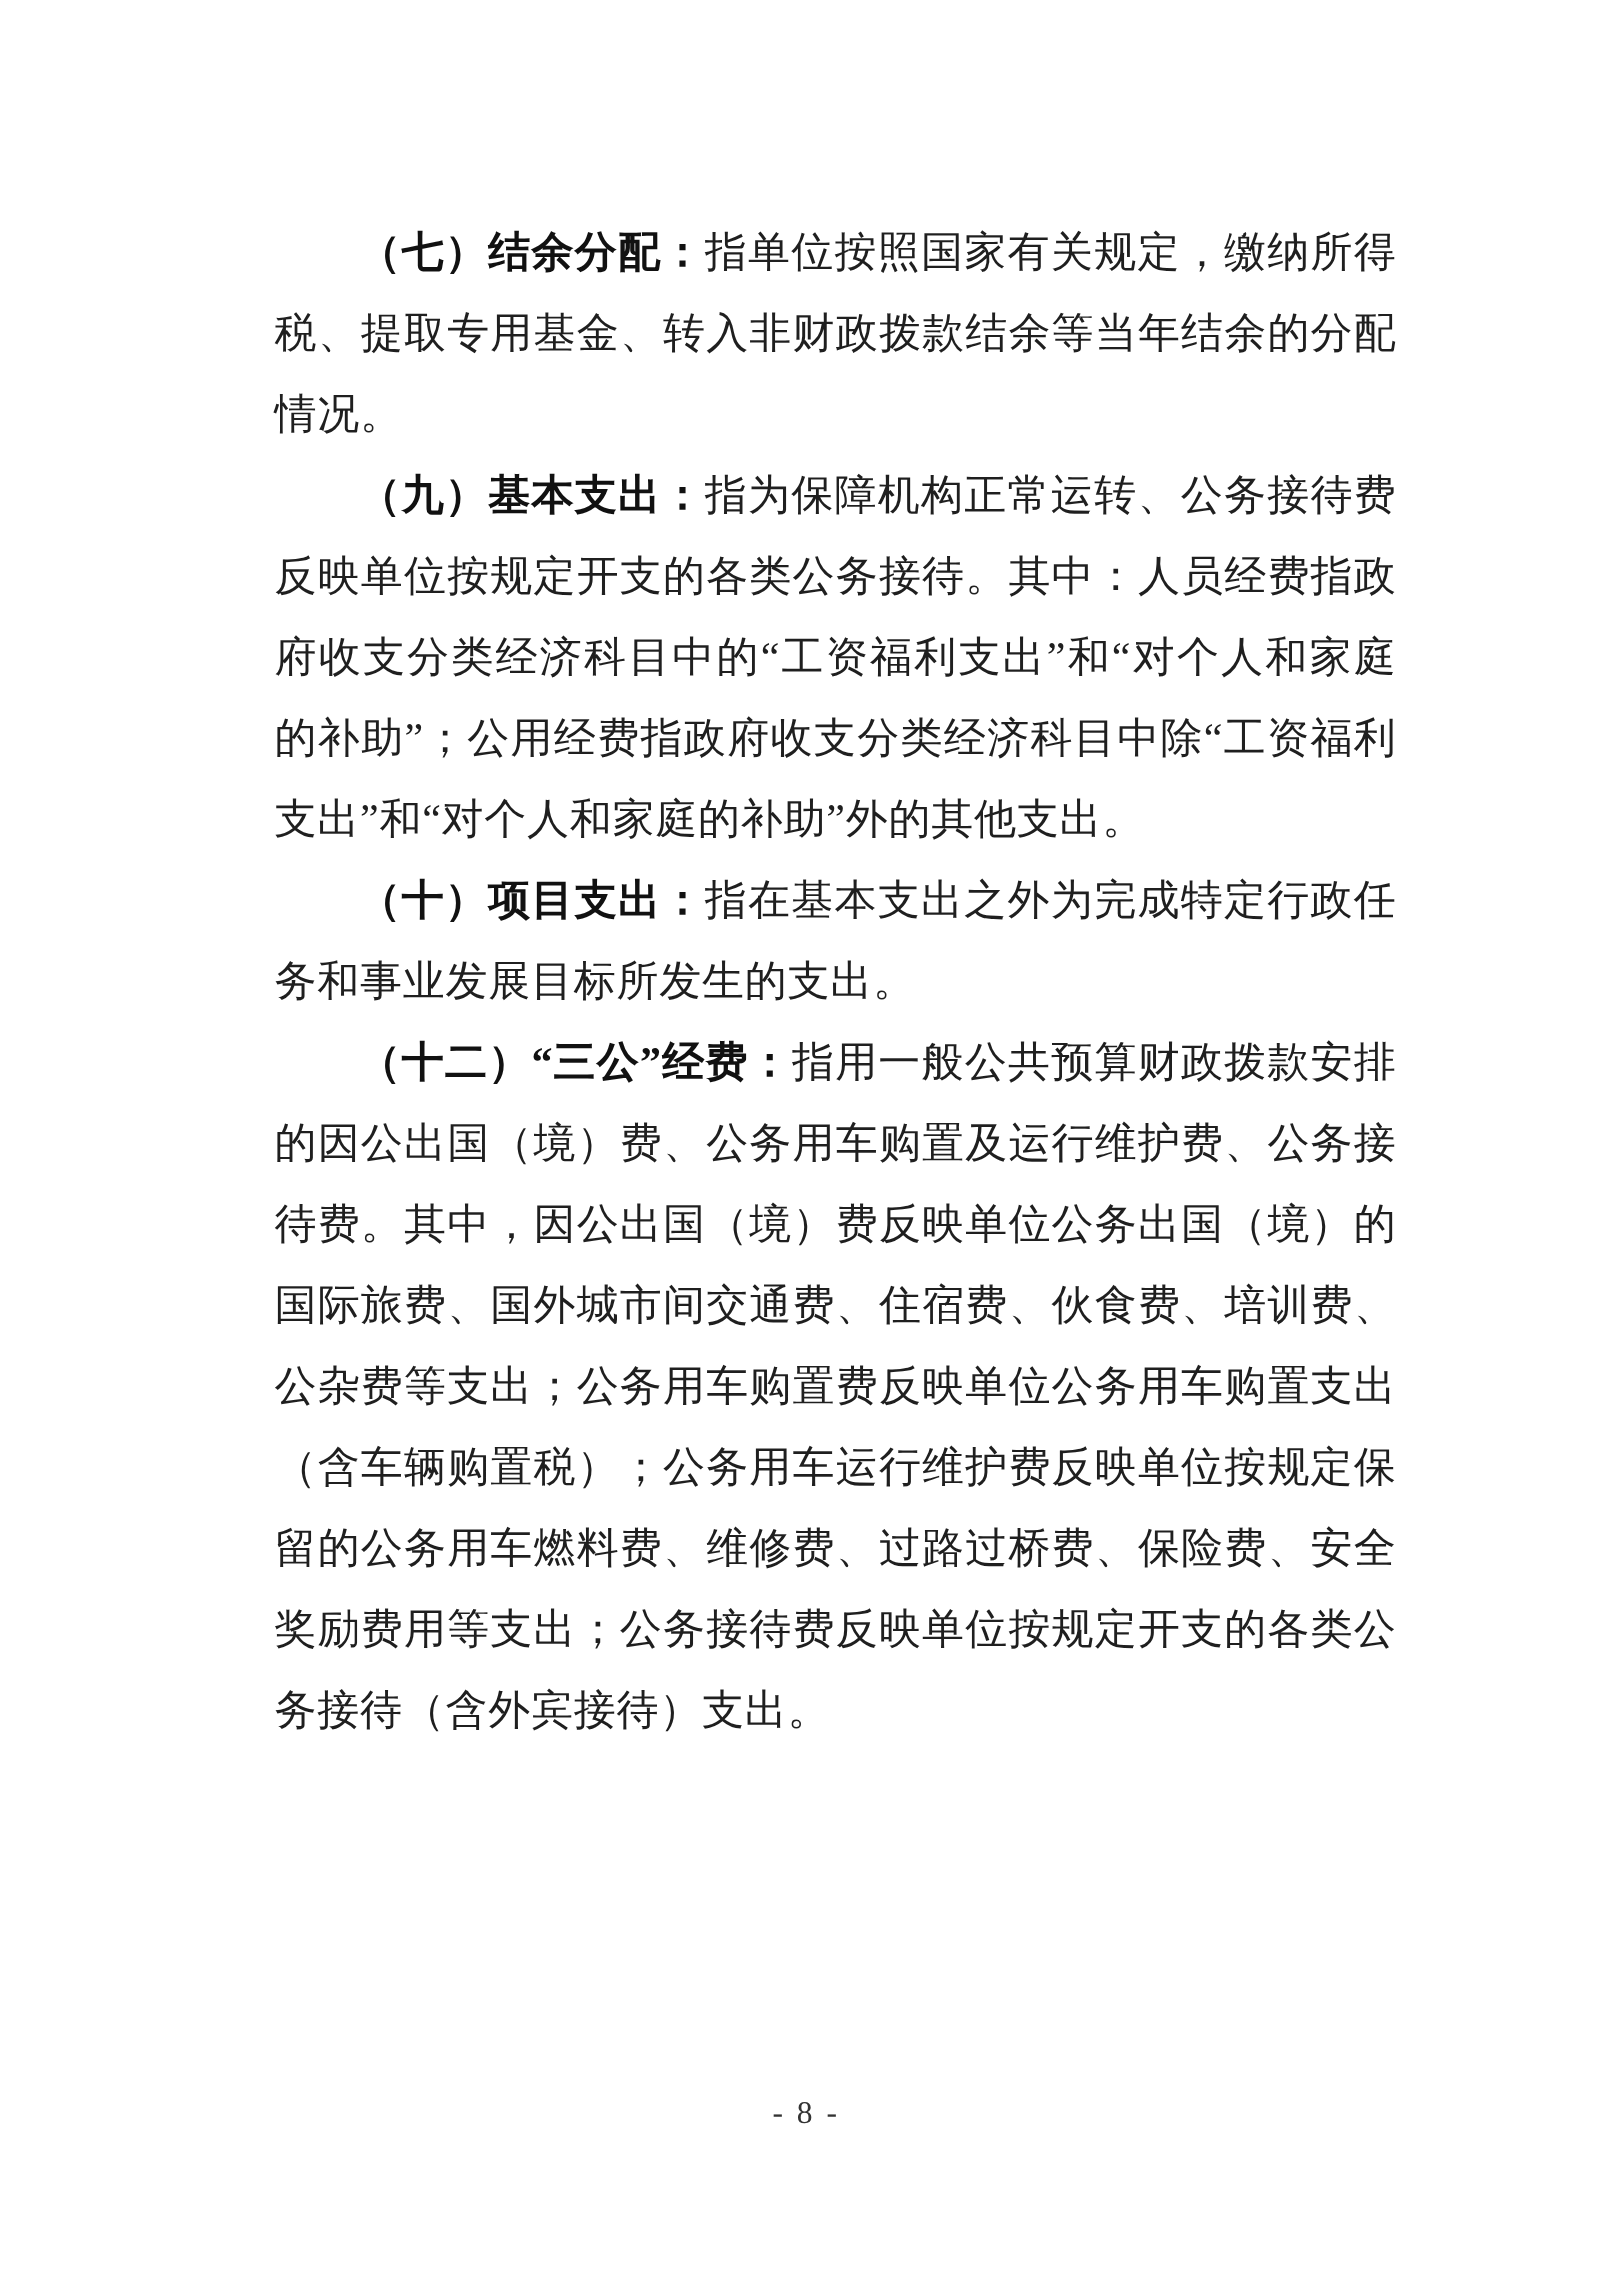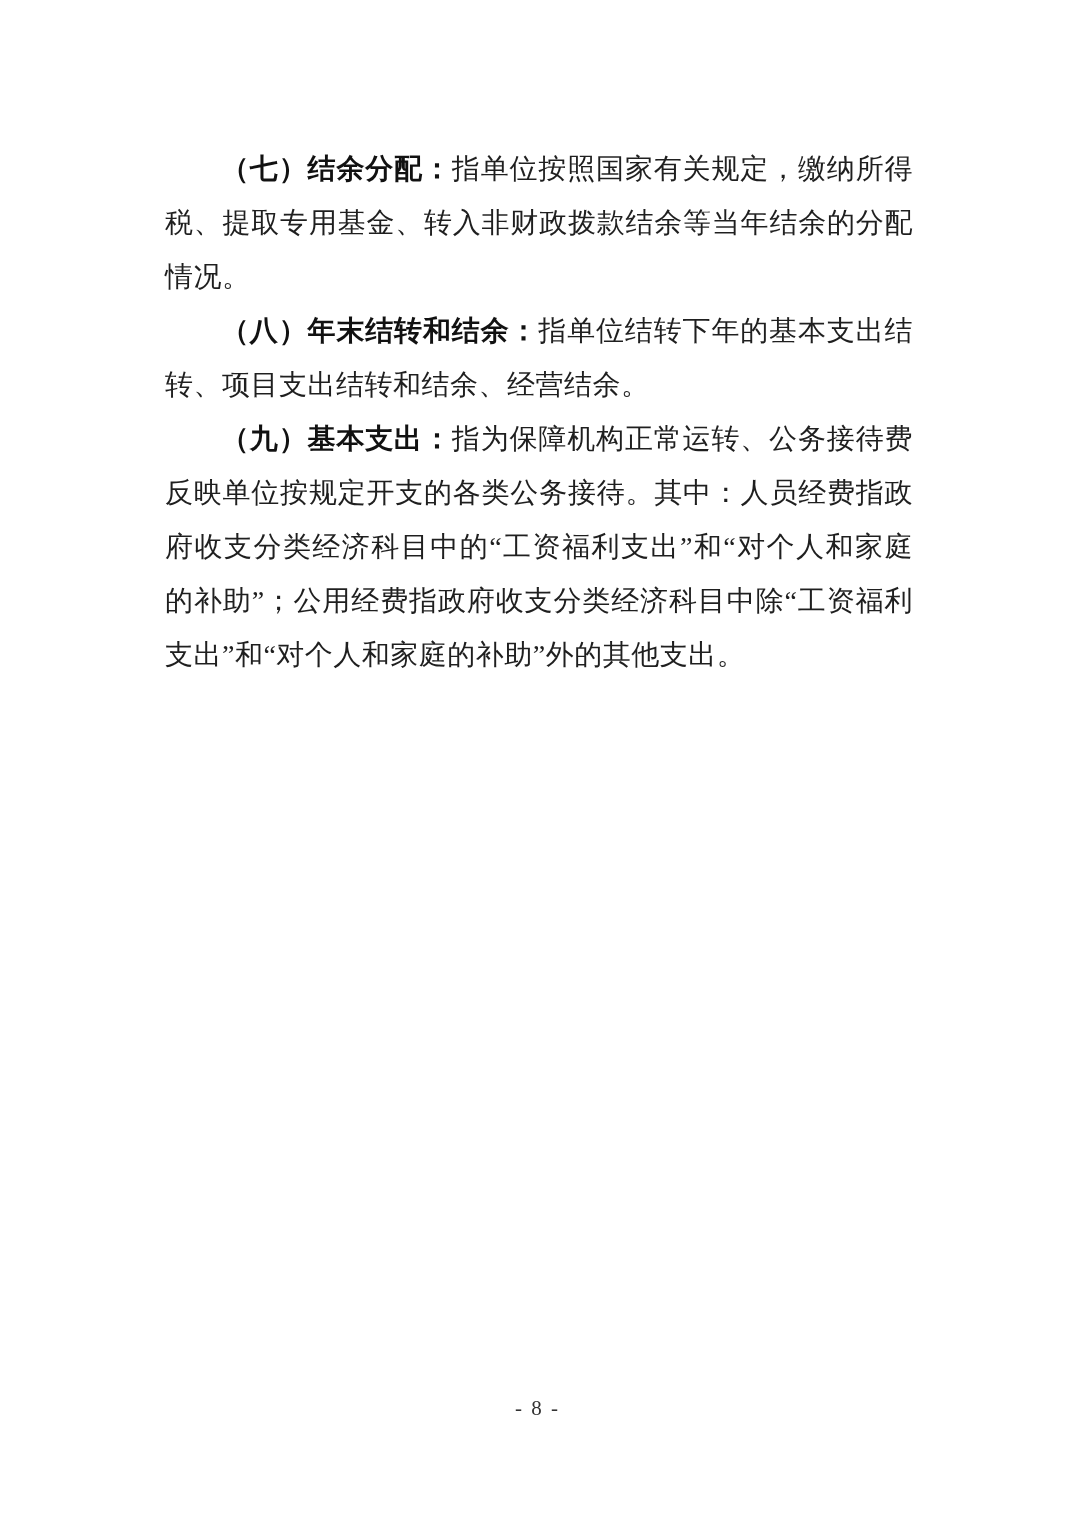--- a/index.html
+++ b/index.html
@@ -10,21 +10,21 @@
   body {
     width: 1075px;
     height: 1520px;
     position: relative;
     font-family: "Liberation Serif", serif;
     color: #1f1f1f;
     overflow: hidden;
   }
   .content {
     position: absolute;
-    left: 165px;
+    left: 183px;
     top: 142px;
     width: 748px;
   }
   .para {
     margin: 0;
     padding: 0;
     font-size: 28px;
     line-height: 54px;
     text-align: justify;
     text-justify: inter-ideograph;
@@ -45,19 +45,20 @@
     color: #333333;
     letter-spacing: 2px;
   }
 </style>
 </head>
 <body>
 
 <div class="page">
   <main class="content">
     <p class="para"><span class="para-heading">（七）结余分配：</span><span class="para-body">指单位按照国家有关规定，缴纳所得税、提取专用基金、转入非财政拨款结余等当年结余的分配情况。</span></p>
-    <p class="para"><span class="para-heading">（八）年末结转和结余：</span><span class="para-body">指单位结转下年的基本支出结转、项目支出结转和结余、经营结余。</span></p>
     <p class="para"><span class="para-heading">（九）基本支出：</span><span class="para-body">指为保障机构正常运转、公务接待费反映单位按规定开支的各类公务接待。其中：人员经费指政府收支分类经济科目中的“工资福利支出”和“对个人和家庭的补助”；公用经费指政府收支分类经济科目中除“工资福利支出”和“对个人和家庭的补助”外的其他支出。</span></p>
+    <p class="para"><span class="para-heading">（十）项目支出：</span><span class="para-body">指在基本支出之外为完成特定行政任务和事业发展目标所发生的支出。</span></p>
+    <p class="para"><span class="para-heading">（十二）“三公”经费：</span><span class="para-body">指用一般公共预算财政拨款安排的因公出国（境）费、公务用车购置及运行维护费、公务接待费。其中，因公出国（境）费反映单位公务出国（境）的国际旅费、国外城市间交通费、住宿费、伙食费、培训费、公杂费等支出；公务用车购置费反映单位公务用车购置支出（含车辆购置税）；公务用车运行维护费反映单位按规定保留的公务用车燃料费、维修费、过路过桥费、保险费、安全奖励费用等支出；公务接待费反映单位按规定开支的各类公务接待（含外宾接待）支出。</span></p>
   </main>
   <footer class="page-footer">
     <span>- 8 -</span>
   </footer>
 </div>
 
 </body></html>

